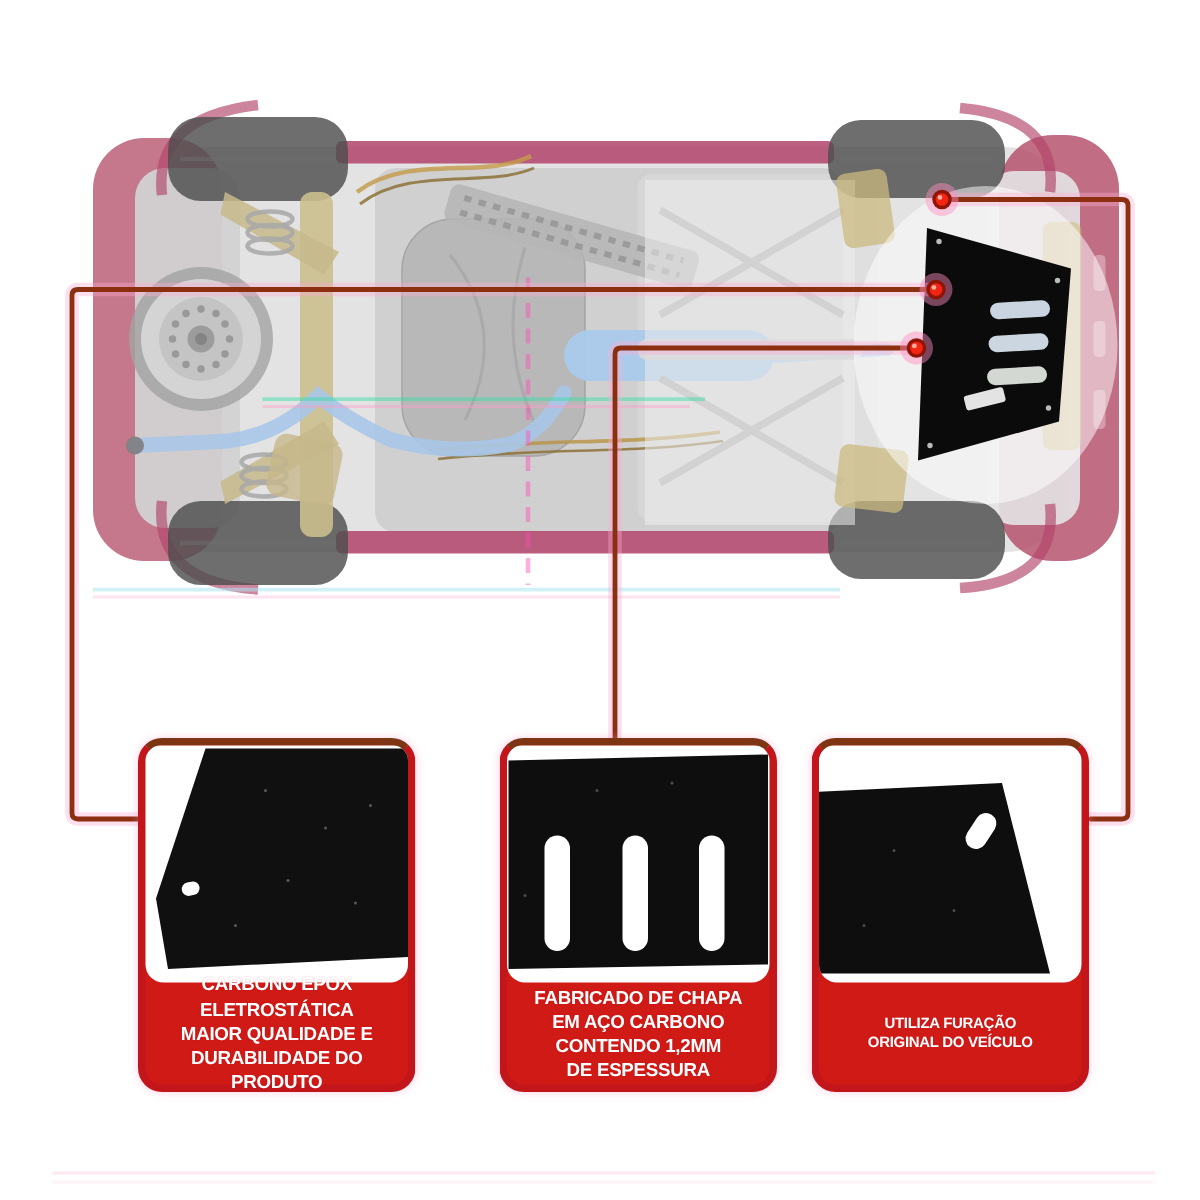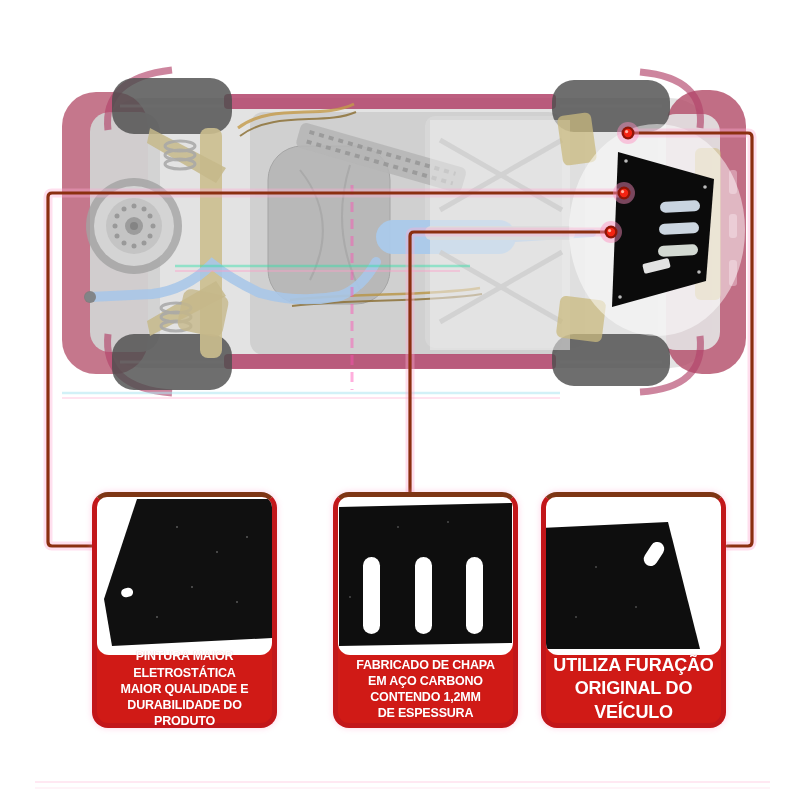--- a/index.html
+++ b/index.html
@@ -10,21 +10,21 @@
         background:#d01a16;border:5px solid #c2161a;border-top-color:#7e3514;
         border-radius:16px;box-shadow:0 0 6px rgba(255,150,200,.45);z-index:2;}
   .photo{position:absolute;left:0;top:0;right:0;height:158px;background:#fff;
          border-radius:10px 10px 12px 12px;overflow:hidden;}
   .photo svg{display:block;width:100%;height:100%;}
   .caption{position:absolute;left:0;right:0;top:158px;bottom:0;
            display:flex;align-items:center;justify-content:center;
            text-align:center;color:#ffffff;white-space:pre-line;
            font-weight:700;font-size:12.5px;line-height:1.3;letter-spacing:-0.2px;
            text-shadow:0 0 1px rgba(180,20,40,.35);padding:0 2px;}
-  .caption.two-line{font-size:18px;}
+  .caption.two-line{font-size:10px;}
 </style>
 </head>
 <body>
 
 <div id="stage">
 
   <svg id="car-layer" viewBox="0 0 800 800">
 
     <g>
       <rect x="100" y="98" width="612" height="270" rx="42" fill="#c7c7c7" opacity="0.5"></rect>
@@ -207,21 +207,21 @@
         <g fill="#ffffff" opacity="0.3">
           <circle cx="80" cy="30" r="1"></circle>
             <circle cx="120" cy="55" r="1"></circle>
             <circle cx="95" cy="90" r="1"></circle>
           <circle cx="140" cy="105" r="1"></circle>
             <circle cx="60" cy="120" r="1"></circle>
             <circle cx="150" cy="40" r="1"></circle>
         </g>
       </svg>
     </div>
-    <div class="caption">PINTURA MAIOR
+    <div class="caption">CARBONO EPOX
 ELETROSTÁTICA
 MAIOR QUALIDADE E
 DURABILIDADE DO PRODUTO</div>
   </div>
 
   <div class="card" style="left:333px">
     <div class="photo">
       <svg viewBox="0 0 175 158" preserveAspectRatio="none">
         <polygon points="1,10 174,6 174,146 1,149" fill="#0e0e0e"></polygon>
         <rect x="25" y="60" width="17" height="77" rx="8.5" fill="#ffffff"></rect>

